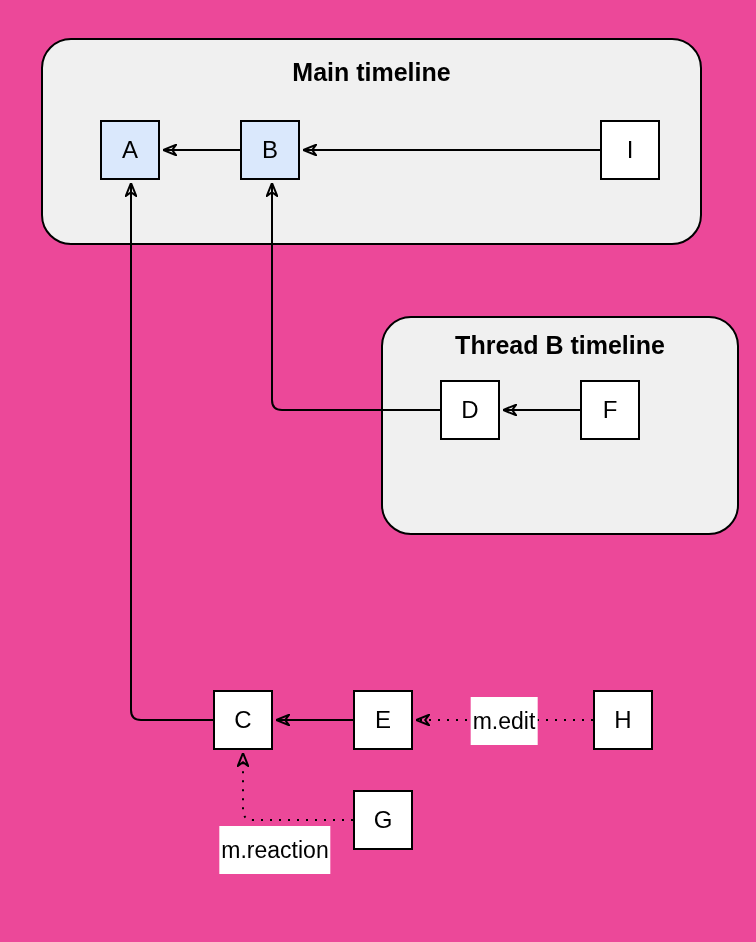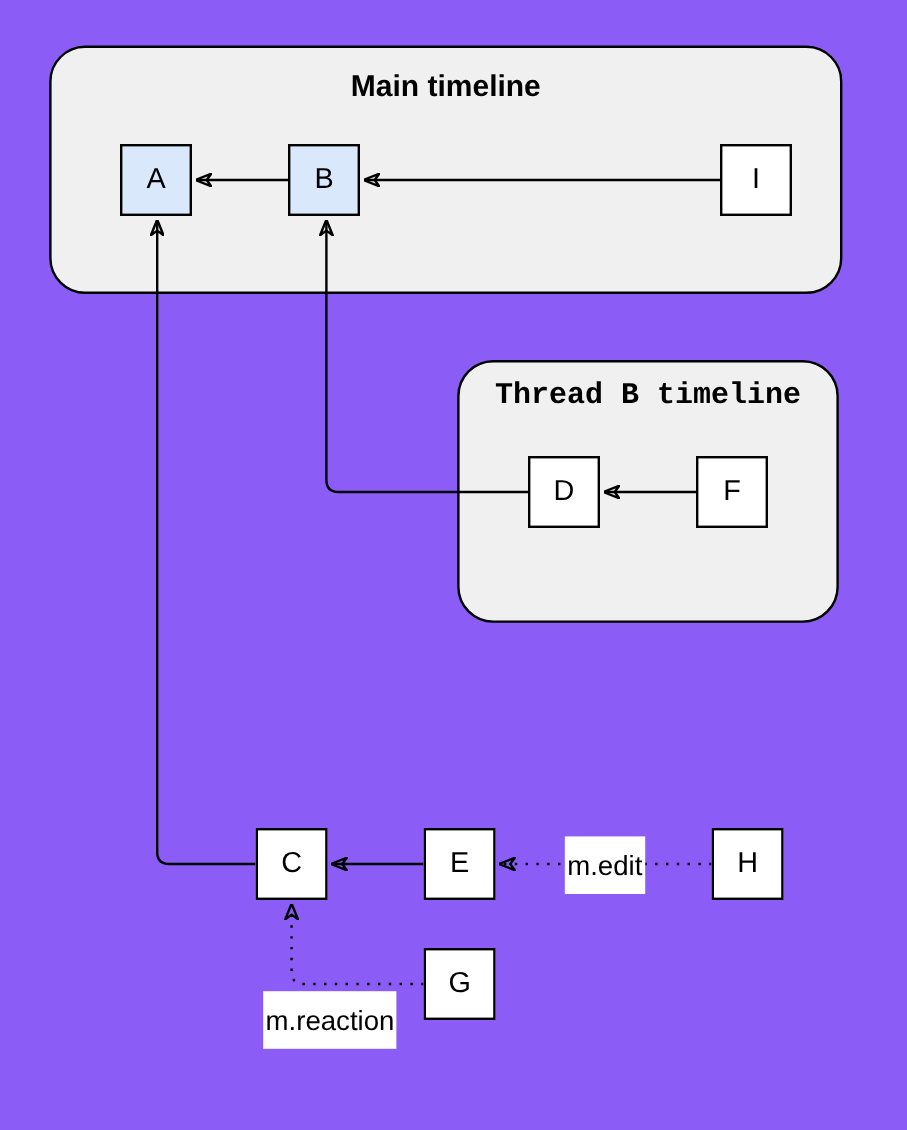--- a/index.html
+++ b/index.html
@@ -5,33 +5,33 @@
   html, body {
     margin: 0;
     padding: 0;
     background: #ffffff;
     font-family: "Liberation Sans", sans-serif;
   }
   #canvas {
     position: relative;
     width: 756px;
     height: 942px;
-    background: #8b5cf6;
+    background: #ec4899;
     overflow: hidden;
   }
   .container {
     position: absolute;
     box-sizing: border-box;
     background: #f0f0f0;
     border: 2px solid #000000;
     border-radius: 30px;
     z-index: 1;
   }
   #container-main     { left: 41px;  top: 38px;  width: 661px; height: 207px; }
-  #container-thread-b { left: 381px; top: 300px; width: 318px; height: 219px; font-family: Liberation Mono, monospace; }
+  #container-thread-b { left: 381px; top: 316px; width: 358px; height: 219px; }
   #container-thread-a { left: 160px; top: 540px; width: 554px; height: 360px; }
   .container-title {
     position: absolute;
     left: 0;
     width: 100%;
     text-align: center;
     font-size: 25px;
     font-weight: bold;
     color: #000000;
   }

